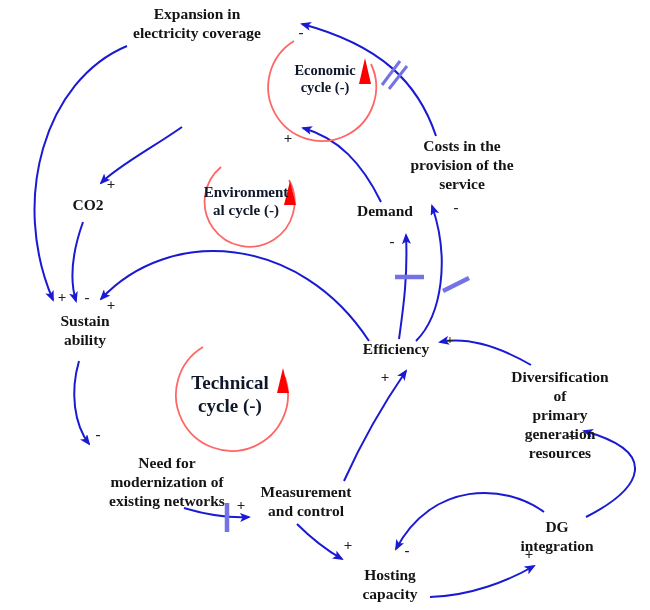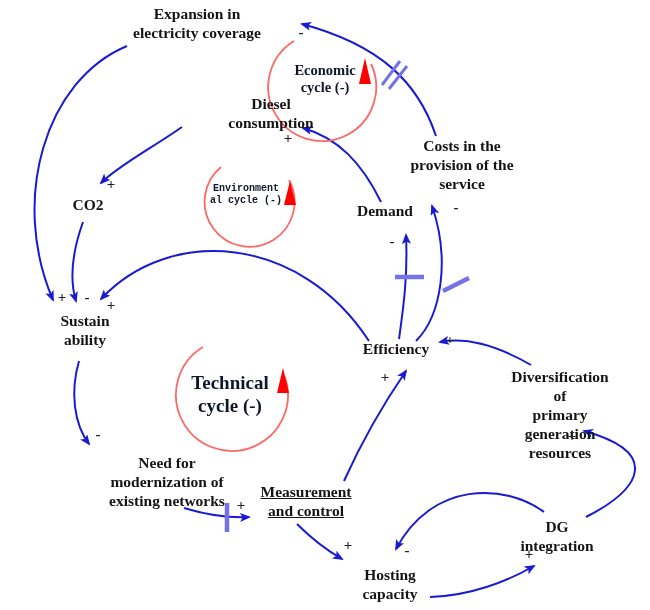--- a/index.html
+++ b/index.html
@@ -25,21 +25,21 @@
   .cycle-label {
     position: absolute;
     transform: translateX(-50%);
     text-align: center;
     font-weight: 700;
     color: #0f172a;
     white-space: pre-line;
     line-height: 1.2;
   }
   .cycle-label.economic  { font-size: 14.5px; }
-  .cycle-label.environmental { font-size: 10px; font-family: Liberation Mono, monospace; }
+  .cycle-label.environmental { font-size: 15px; }
   .cycle-label.technical { font-size: 19px; }
   .sign {
     position: absolute;
     transform: translate(-50%, -50%);
     font-weight: 700;
     font-size: 15px;
     color: #222222;
     line-height: 1;
   }
   .sign.small { font-size: 13px; }
@@ -92,37 +92,35 @@
     </g>
     <g fill="#ff0000" stroke="none">
       <polygon points="365,58 359,84 371,84"></polygon>
       <polygon points="290,181 284,205 296,205"></polygon>
       <polygon points="283,368 277,393 289,393"></polygon>
     </g>
   </svg>
 
   <div class="node" style="left:197px; top:5px;">Expansion in
 electricity coverage</div>
-  <div class="node" style="left:271px; top:95px;">Diesel
-consumption</div>
   <div class="node" style="left:462px; top:137px;">Costs in the
 provision of the
 service</div>
   <div class="node" style="left:88px;  top:196px;">CO2</div>
   <div class="node" style="left:385px; top:202px;">Demand</div>
   <div class="node" style="left:85px;  top:312px;">Sustain
 ability</div>
   <div class="node" style="left:396px; top:340px;">Efficiency</div>
   <div class="node" style="left:560px; top:368px;">Diversification of
 primary generation
 resources</div>
   <div class="node" style="left:122px; top:454px;margin-left:45px;">Need for
 modernization of
 existing networks</div>
-  <div class="node" style="left:306px; top:483px;text-decoration:underline;">Measurement
+  <div class="node" style="left:306px; top:483px;">Measurement
 and control</div>
   <div class="node" style="left:390px; top:566px;">Hosting
 capacity</div>
   <div class="node" style="left:557px; top:518px;">DG
 integration</div>
 
   <div class="cycle-label economic" style="left:325px; top:62px;">Economic
 cycle (-)</div>
   <div class="cycle-label environmental" style="left:246px; top:183px;">Environment
 al cycle (-)</div>

